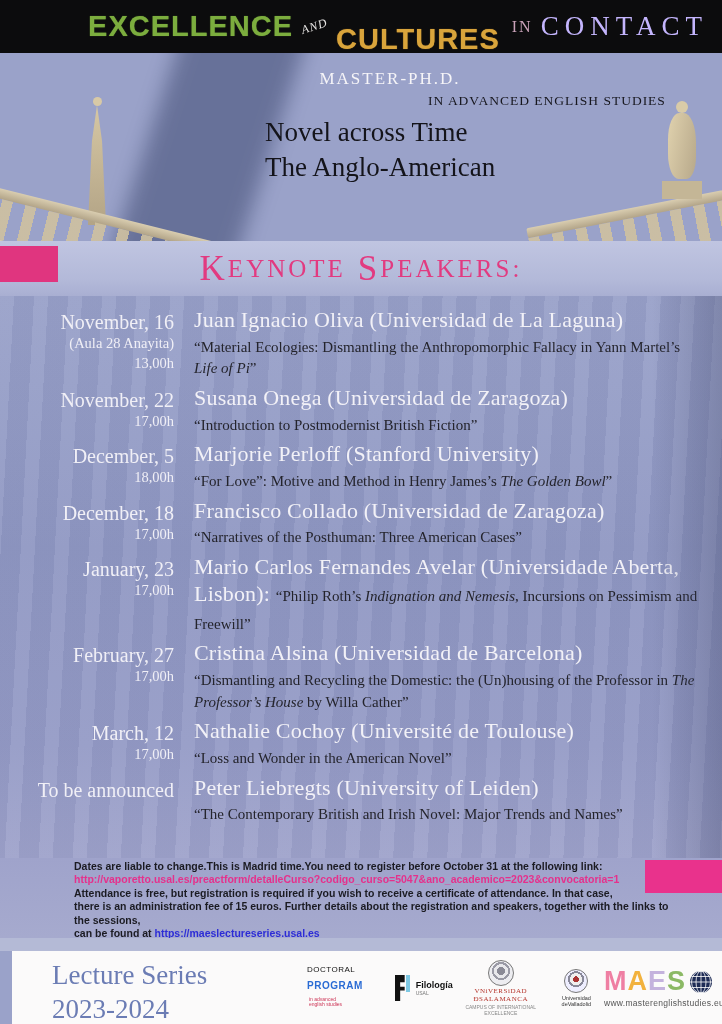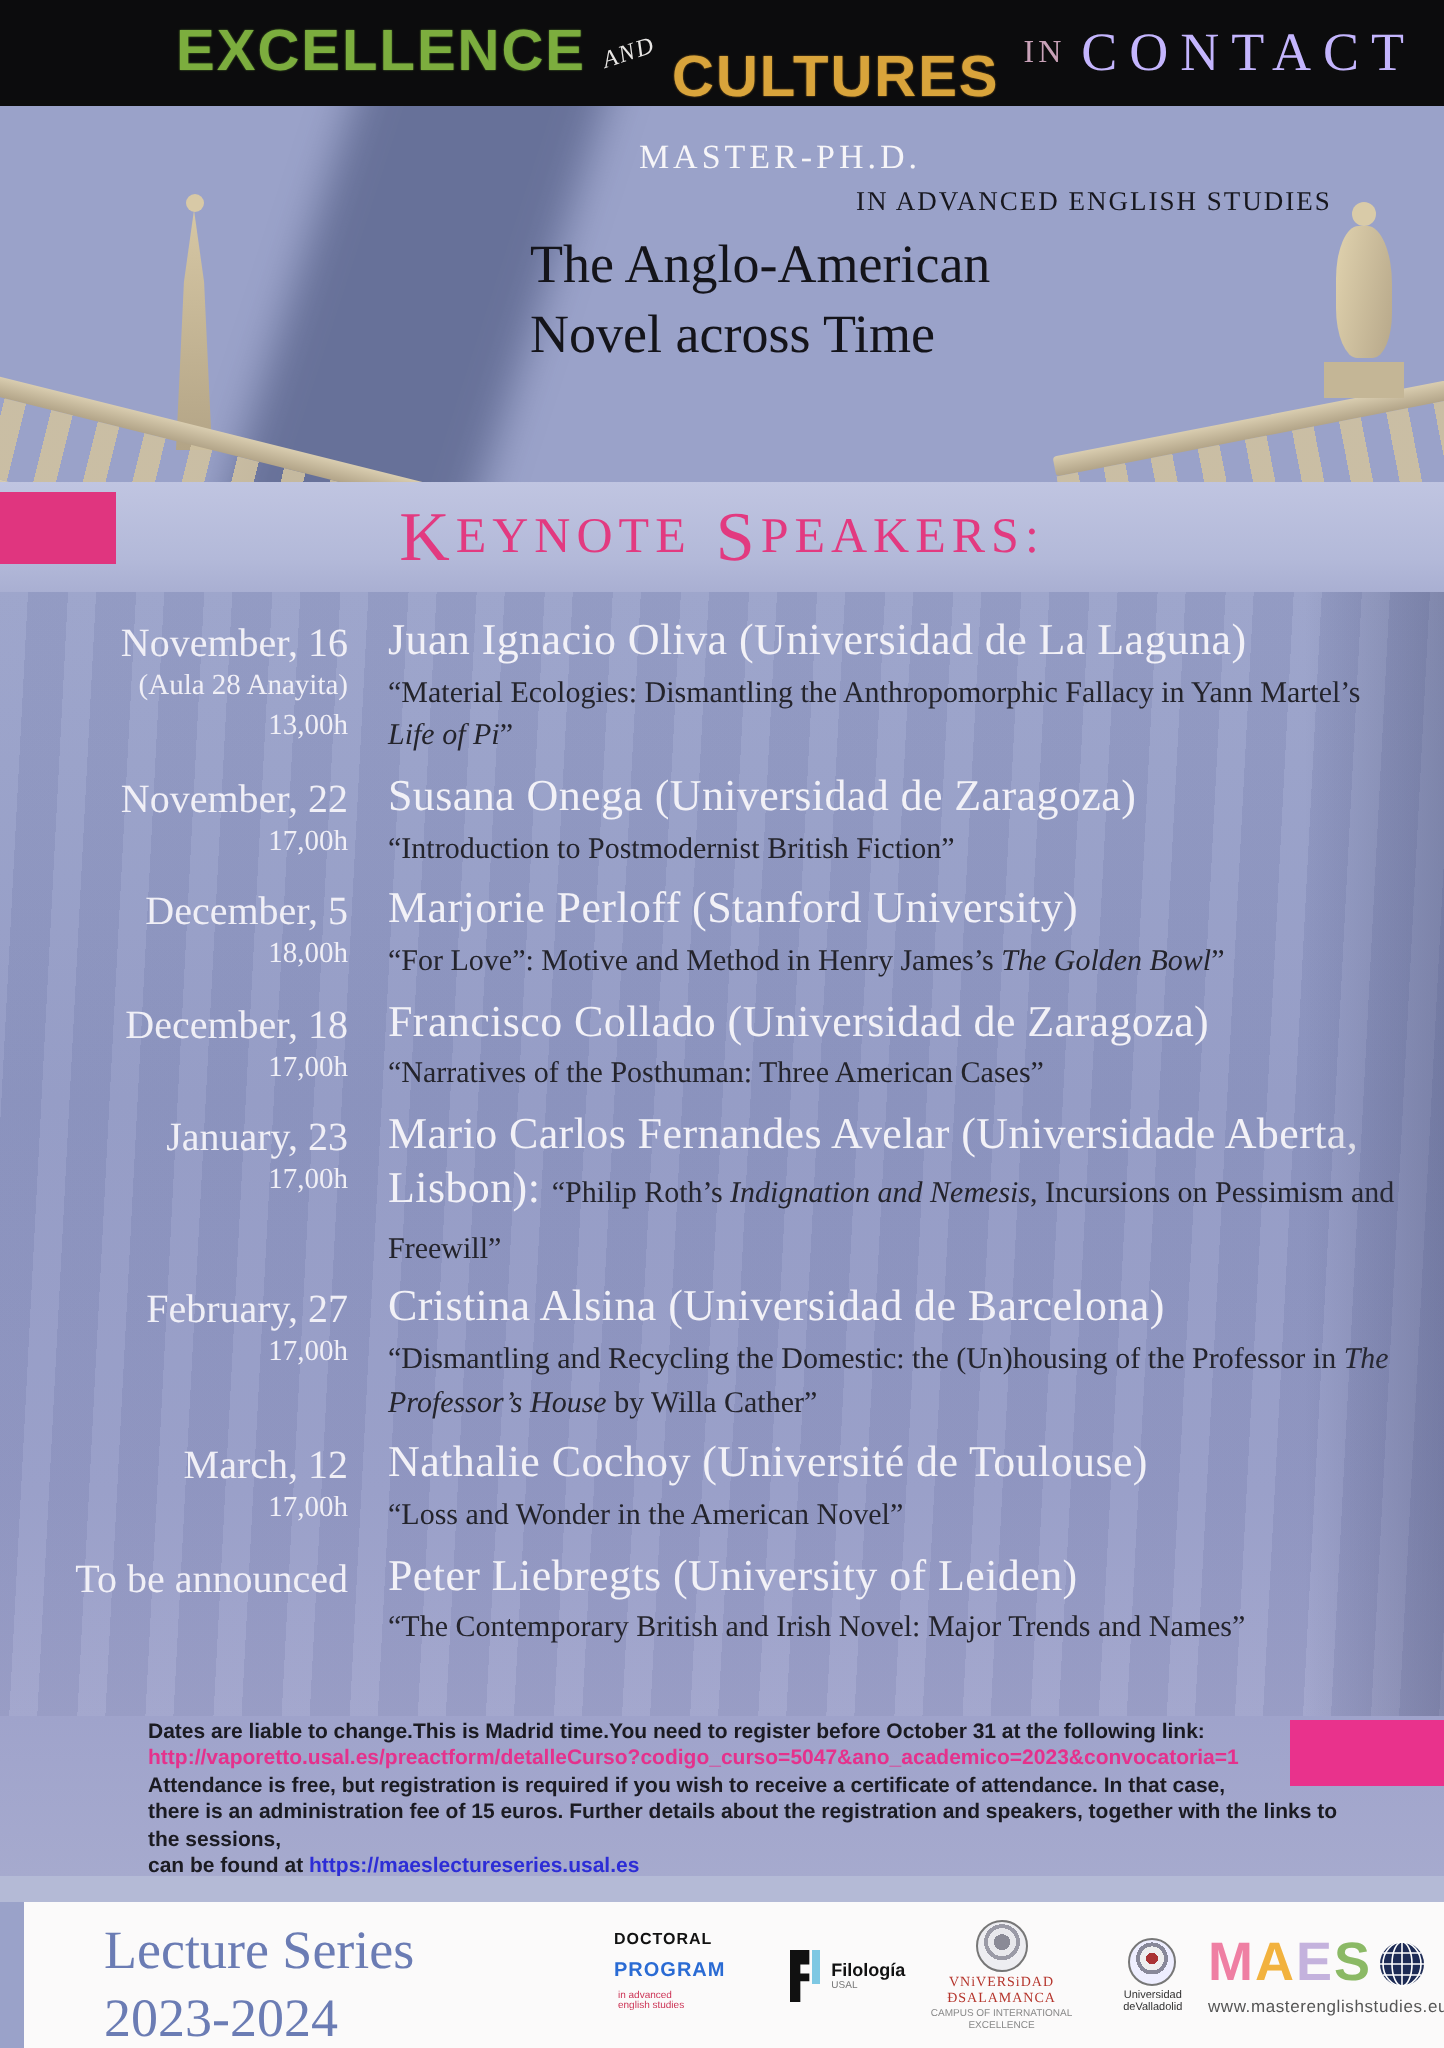--- a/index.html
+++ b/index.html
@@ -84,21 +84,21 @@
   .fineprint-accent{position:absolute;left:645px;top:2px;width:77px;height:33px;background:#e9328c;}
 
   
   .divider-band{position:absolute;top:938px;left:0;width:722px;height:13px;background:#b4bad6;}
   .footer{position:absolute;top:951px;left:12px;width:722px;height:73px;background:#fbfafa;}
   .series{position:absolute;left:40px;top:8px;color:#6b7cb4;font-size:27px;line-height:1.25;}
   .logos{position:absolute;left:295px;right:10px;top:6px;height:62px;display:flex;align-items:center;
     justify-content:space-between;font-family:"Liberation Sans",sans-serif;}
   .logo{text-align:center;}
   .doctoral{text-align:left;line-height:1.1;}
-  .doctoral .l1{font-size:8px;font-weight:bold;color:#111;letter-spacing:.5px;}
+  .doctoral .l1{font-size:8px;font-weight:normal;color:#111;letter-spacing:.5px;}
   .doctoral .l2{font-size:10px;font-weight:bold;color:#2a6bd4;letter-spacing:.5px;display:inline-block;}
   .doctoral .l3{font-size:5px;color:#cc3355;display:inline-block;width:38px;line-height:1.1;vertical-align:middle;margin-left:2px;}
   .filologia{display:flex;align-items:center;gap:5px;}
   .fil-glyph{position:relative;width:16px;height:26px;}
   .fil-glyph .blk{position:absolute;left:0;top:0;width:10px;height:26px;background:#111;
     clip-path:polygon(0 0,100% 0,100% 28%,55% 28%,55% 45%,100% 45%,100% 60%,55% 60%,55% 100%,0 100%);}
   .fil-glyph .cyan{position:absolute;left:11px;top:0;width:4px;height:17px;background:#7ec8e3;}
   .filologia .txt .t1{font-size:9px;font-weight:bold;color:#111;}
   .filologia .txt .t2{font-size:5px;color:#777;text-align:left;}
   .crest{width:24px;height:24px;border-radius:50%;margin:0 auto 2px auto;
@@ -145,22 +145,22 @@
     </div>
     <div class="statue-right">
       <div class="head"></div>
         <div class="body"></div>
         <div class="plinth"></div>
     </div>
 
     <div class="program-line1">MASTER-PH.D.</div>
     <div class="program-line2">IN ADVANCED ENGLISH STUDIES</div>
     <div class="hero-title">
+      <div>Novel across Time</div>
       <div>The Anglo-American</div>
-      <div>Novel across Time</div>
     </div>
   </div>
 
   <div class="keynote-band">
     <div class="keynote-accent"></div>
     <div class="keynote-heading">
       <span class="big">K</span>
         <span class="small">EYNOTE</span>
         <span class="gap"></span>
         <span class="big">S</span>

